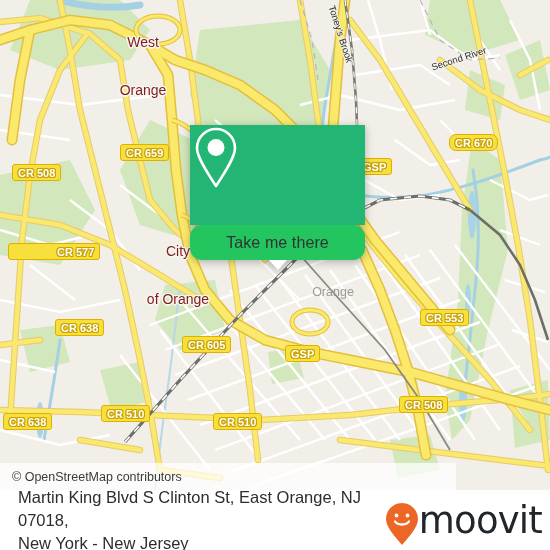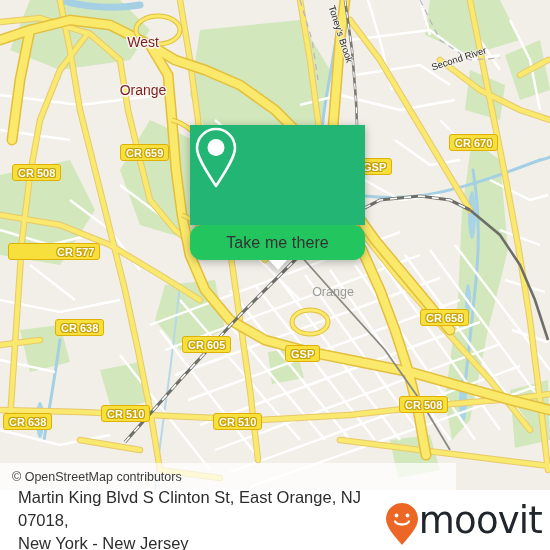--- a/index.html
+++ b/index.html
@@ -328,34 +328,38 @@
           <path d="M420,0 L440,40 L470,60 L500,58"></path>
         </g>
       </g>
     </svg>
 
     <div class="place" style="left:108px; top:2px; width:70px;">
       <div>West</div>
       <div>Orange</div>
     </div>
 
+    <div class="place" style="left:139px; top:211px; width:78px;">
+      <div>City</div>
+      <div>of Orange</div>
+    </div>
 
     <div class="place small" style="left:303px; top:252px; width:60px; color:#9a9a96; text-shadow:none;">
       <div>Orange</div>
     </div>
 
     <div class="waterlabel" style="left:337px; top:4px; transform: rotate(72deg); transform-origin: left top;">Toney's Brook</div>
     <div class="waterlabel" style="left:430px; top:62px; transform: rotate(-18deg); transform-origin: left top;">Second River</div>
 
     <div id="shield-layer">
         <div class="shield" style="left: 120px; top: 144px;">CR 659</div>
         <div class="shield" style="left: 12px; top: 164px;">CR 508</div>
-        <div class="shield" style="left: 449px; top: 134px;">CR 670</div>
+        <div class="shield" style="left: 449px; top: 134px; border-radius: 7px;">CR 670</div>
         <div class="shield" style="left: 8px; top: 243px; padding-left: 48px;">CR 577</div>
-        <div class="shield" style="left: 420px; top: 309px;">CR 658</div>
+        <div class="shield" style="left: 420px; top: 309px;">CR 553</div>
         <div class="shield" style="left: 55px; top: 319px;">CR 638</div>
         <div class="shield" style="left: 182px; top: 336px;">CR 605</div>
         <div class="shield" style="left: 285px; top: 345px;">GSP</div>
         <div class="shield" style="left: 357px; top: 158px;">GSP</div>
         <div class="shield" style="left: 399px; top: 396px;">CR 508</div>
         <div class="shield" style="left: 3px; top: 413px;">CR 638</div>
         <div class="shield" style="left: 101px; top: 405px;">CR 510</div>
         <div class="shield" style="left: 213px; top: 413px;">CR 510</div>
       </div>
 

